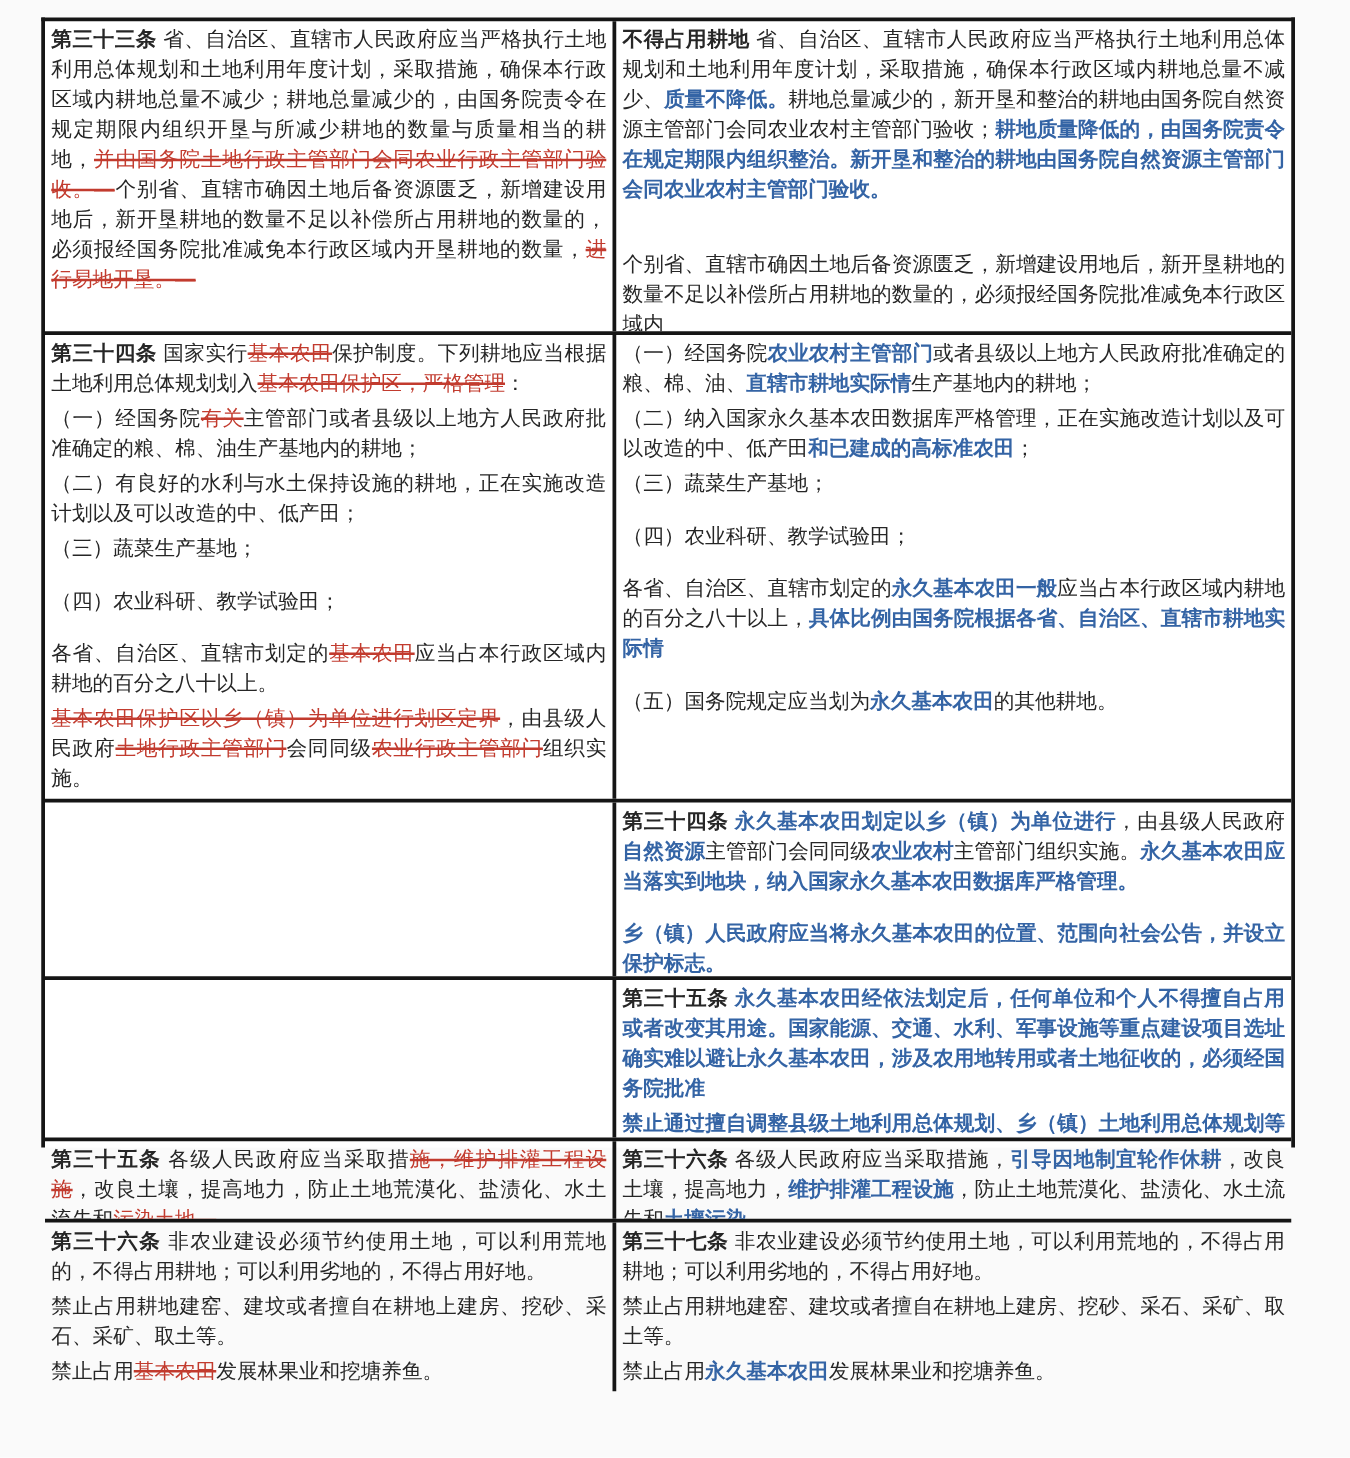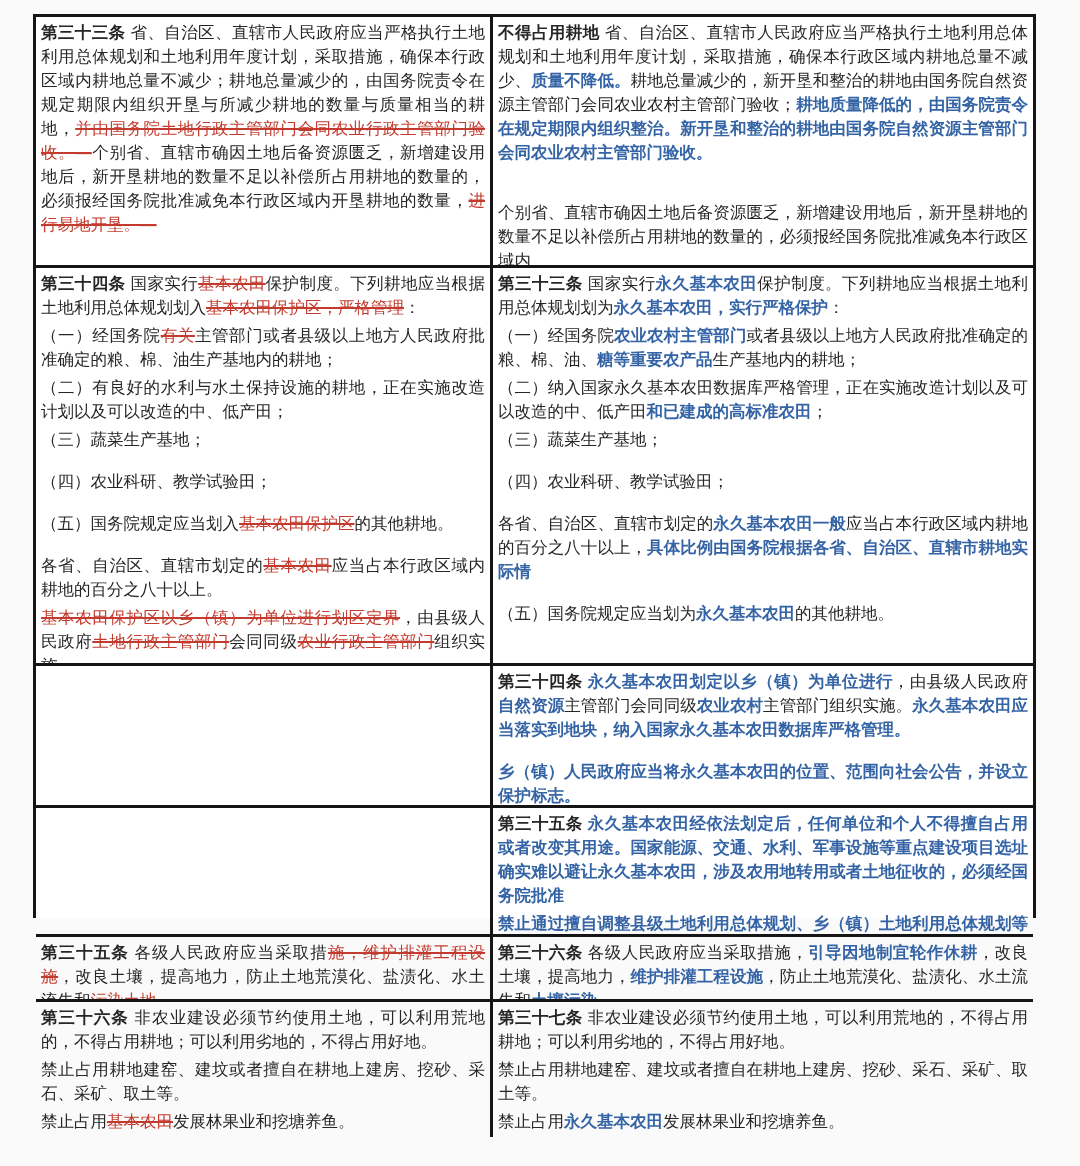--- a/index.html
+++ b/index.html
@@ -59,27 +59,25 @@
           <p class="gap-large"><span class="seg-normal">个别省、直辖市确因土地后备资源匮乏，新增建设用地后，新开垦耕地的数量不足以补偿所占用耕地的数量的，必须报经国务院批准减免本行政区域内</span></p>
         </div>
       </div>
       <div class="trow r1">
         <div class="cell left">
           <p><span class="seg-label">第三十四条 </span><span class="seg-normal">国家实行</span><span class="seg-del">基本农田</span><span class="seg-normal">保护制度。下列耕地应当根据土地利用总体规划划入</span><span class="seg-del">基本农田保护区，严格管理</span><span class="seg-normal">：</span></p>
           <p><span class="seg-normal">（一）经国务院</span><span class="seg-del">有关</span><span class="seg-normal">主管部门或者县级以上地方人民政府批准确定的粮、棉、油生产基地内的耕地；</span></p>
           <p><span class="seg-normal">（二）有良好的水利与水土保持设施的耕地，正在实施改造计划以及可以改造的中、低产田；</span></p>
           <p><span class="seg-normal">（三）蔬菜生产基地；</span></p>
           <p class="gap"><span class="seg-normal">（四）农业科研、教学试验田；</span></p>
-          <p class="gap"><span class="seg-normal">（五）国务院规定应当划入</span><span class="seg-del">基本农田保护区</span><span class="seg-normal">的其他耕地。</span></p>
           <p class="gap"><span class="seg-normal">各省、自治区、直辖市划定的</span><span class="seg-del">基本农田</span><span class="seg-normal">应当占本行政区域内耕地的百分之八十以上。</span></p>
           <p><span class="seg-del">基本农田保护区以乡（镇）为单位进行划区定界</span><span class="seg-normal">，由县级人民政府</span><span class="seg-del">土地行政主管部门</span><span class="seg-normal">会同同级</span><span class="seg-del">农业行政主管部门</span><span class="seg-normal">组织实施。</span></p>
         </div>
         <div class="cell right">
-          <p><span class="seg-label">第三十三条 </span><span class="seg-normal">国家实行</span><span class="seg-ins">永久基本农田</span><span class="seg-normal">保护制度。下列耕地应当根据土地利用总体规划划为</span><span class="seg-ins">永久基本农田，实行严格保护</span><span class="seg-normal">：</span></p>
-          <p><span class="seg-normal">（一）经国务院</span><span class="seg-ins">农业农村主管部门</span><span class="seg-normal">或者县级以上地方人民政府批准确定的粮、棉、油、</span><span class="seg-ins">糖等重要农产品</span><span class="seg-normal">生产基地内的耕地；</span></p>
+          <p><span class="seg-normal">（一）经国务院</span><span class="seg-ins">农业农村主管部门</span><span class="seg-normal">或者县级以上地方人民政府批准确定的粮、棉、油、</span><span class="seg-ins">直辖市耕地实际情</span><span class="seg-normal">生产基地内的耕地；</span></p>
           <p><span class="seg-normal">（二）纳入国家永久基本农田数据库严格管理，正在实施改造计划以及可以改造的中、低产田</span><span class="seg-ins">和已建成的高标准农田</span><span class="seg-normal">；</span></p>
           <p><span class="seg-normal">（三）蔬菜生产基地；</span></p>
           <p class="gap"><span class="seg-normal">（四）农业科研、教学试验田；</span></p>
           <p class="gap"><span class="seg-normal">各省、自治区、直辖市划定的</span><span class="seg-ins">永久基本农田一般</span><span class="seg-normal">应当占本行政区域内耕地的百分之八十以上，</span><span class="seg-ins">具体比例由国务院根据各省、自治区、直辖市耕地实际情</span></p>
           <p class="gap"><span class="seg-normal">（五）国务院规定应当划为</span><span class="seg-ins">永久基本农田</span><span class="seg-normal">的其他耕地。</span></p>
         </div>
       </div>
       <div class="trow r2">
         <div class="cell left"></div>
         <div class="cell right">

